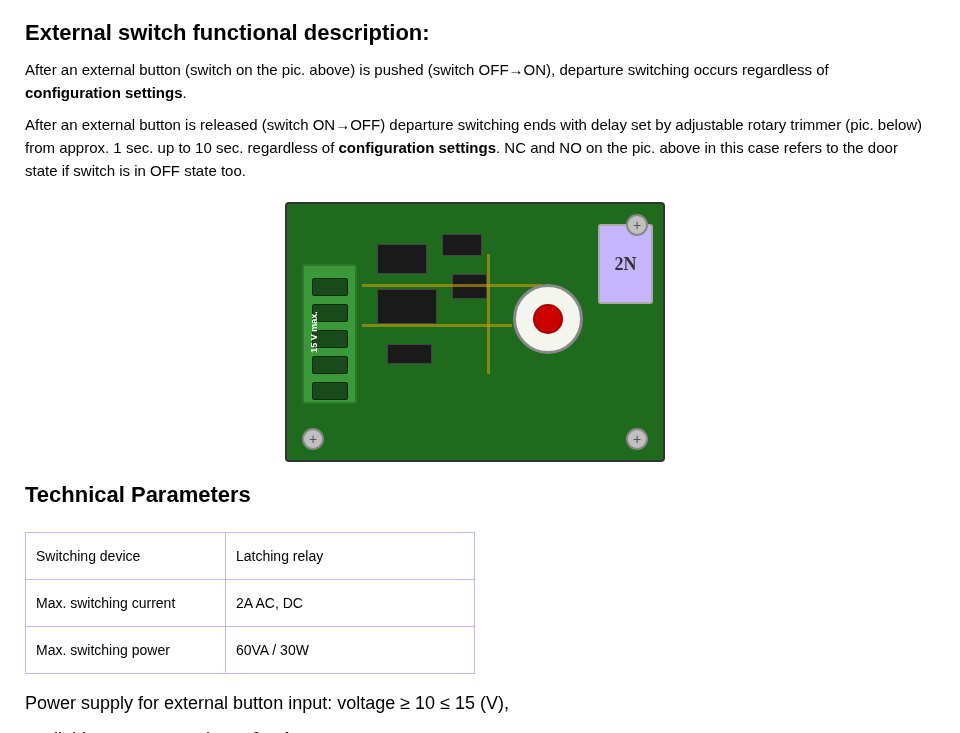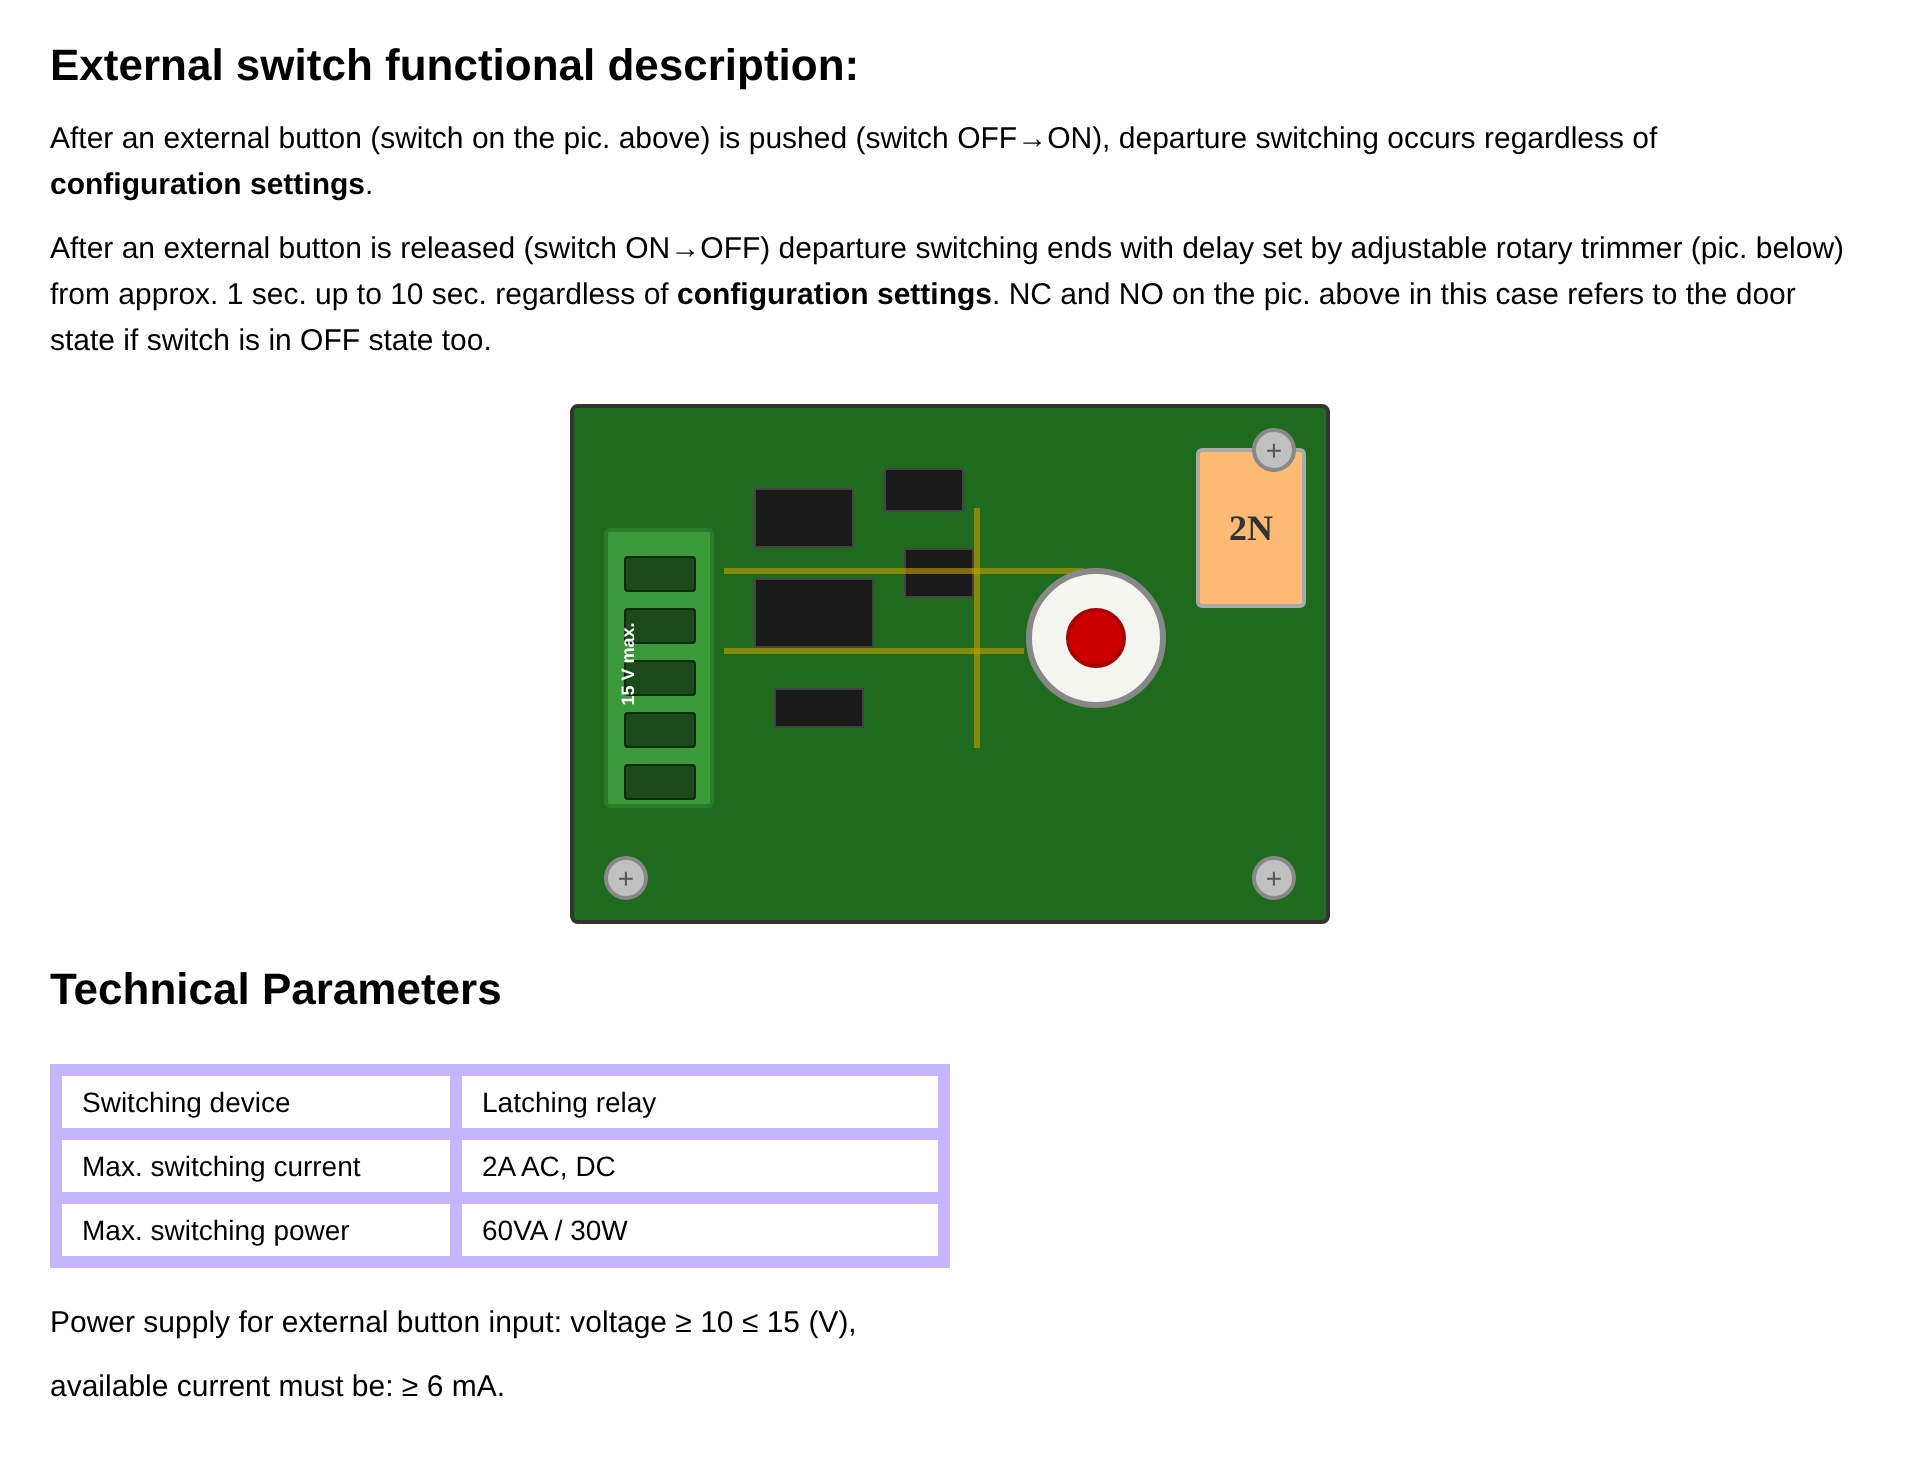--- a/index.html
+++ b/index.html
@@ -113,21 +113,21 @@
       border: 2px solid #aa0000;
     }
 
     
     .pcb-logo {
       position: absolute;
       right: 10px;
       top: 20px;
       width: 55px;
       height: 80px;
-      background: #fdba74;
+      background: #c4b5fd;
       border: 2px solid #aaa;
       border-radius: 3px;
       display: flex;
       align-items: center;
       justify-content: center;
       font-size: 18px;
       font-weight: bold;
       color: #333;
       font-family: serif;
     }
@@ -172,31 +172,31 @@
       margin-bottom: 24px;
     }
 
     .params-table {
       border-collapse: collapse;
       width: 450px;
       margin-bottom: 16px;
     }
 
     .params-table td {
-      border: 6px solid #c4b5fd;
-      padding: 5px 10px;
+      border: 1px solid #c4b5fd;
+      padding: 15px 10px;
       font-size: 14px;
     }
 
     .params-table td:first-child {
       width: 200px;
     }
 
     .power-supply-text {
-      font-size: 15px;
+      font-size: 18px;
       line-height: 1.55;
       margin-top: 8px;
     }
 
     .arrow {
       display: inline;
     }
   </style>
 </head>
 <body>

